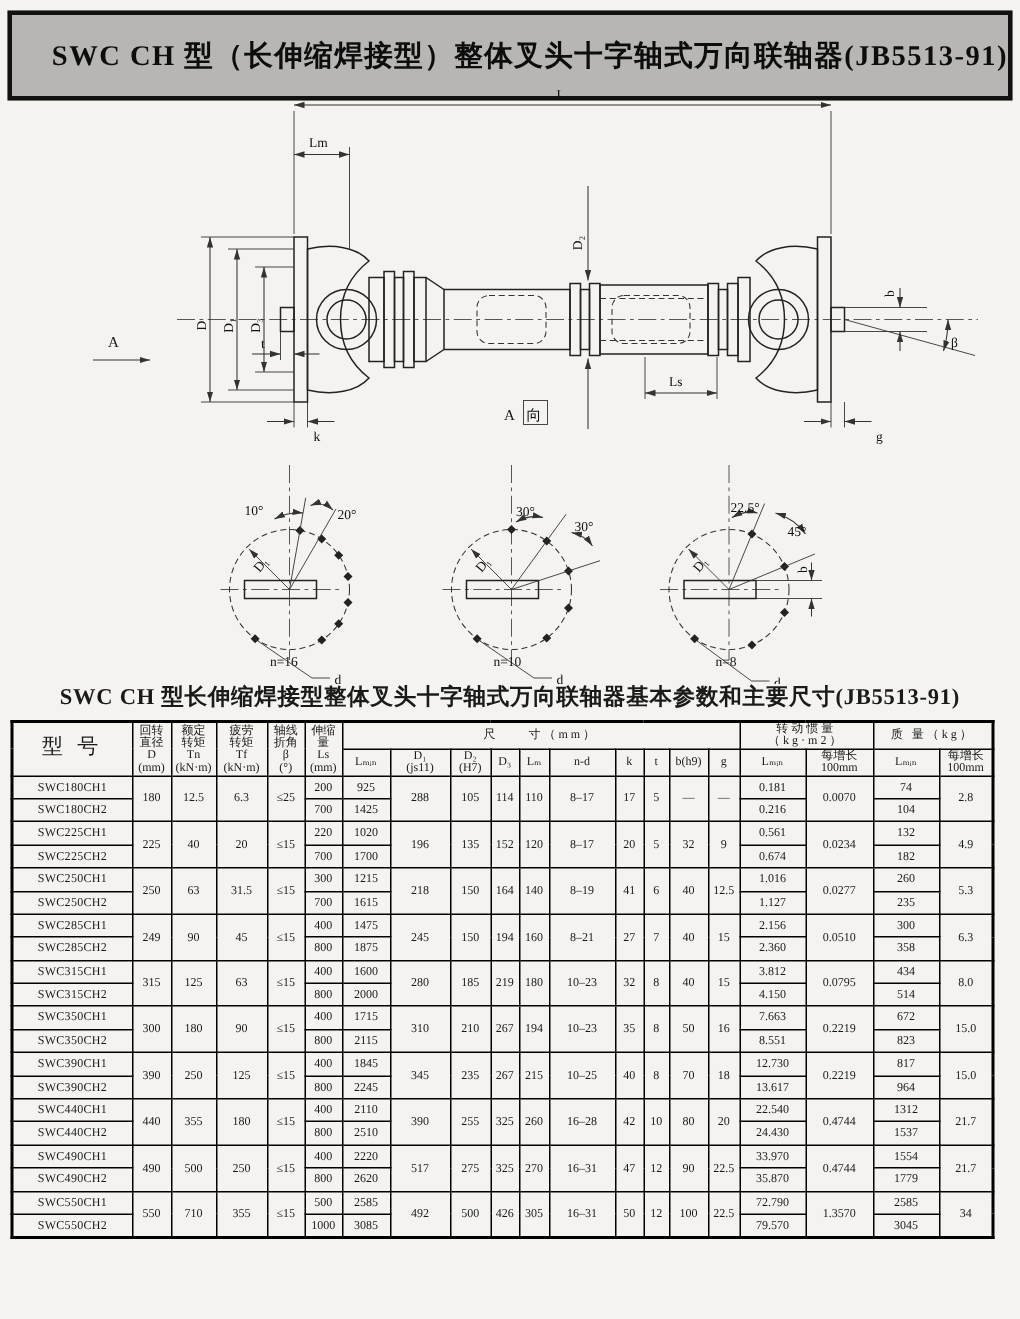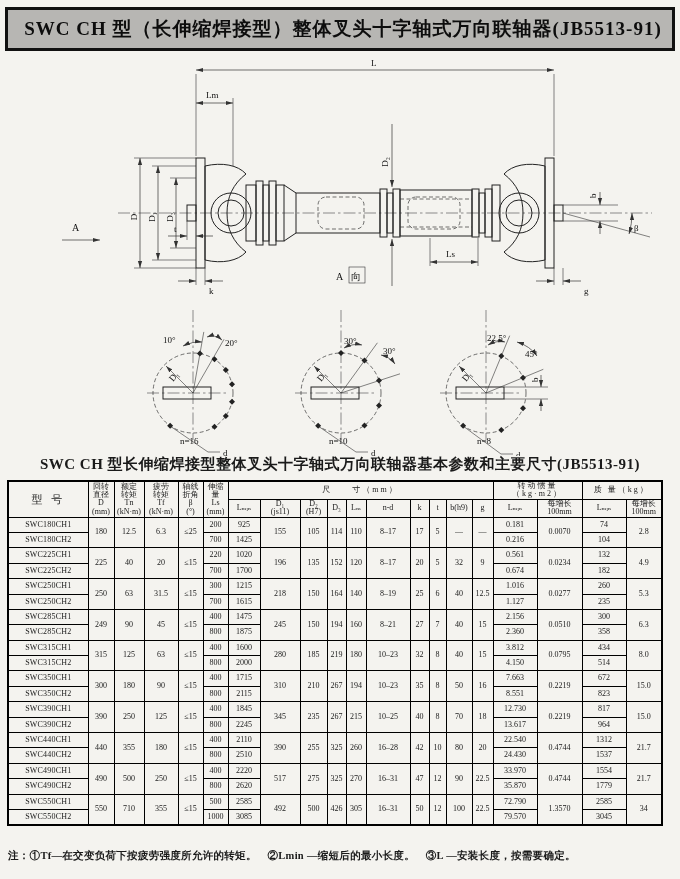--- a/index.html
+++ b/index.html
@@ -7,24 +7,24 @@
     width:680px;height:879px;
     background:#f4f3ef;
     font-family:"Liberation Serif","DejaVu Serif",serif;
     color:#1a1a1a;
     position:relative;
     overflow:hidden;
   }
   .page{position:absolute;inset:0;}
   
   .title-bar{
-    position:absolute;left:5px;top:7px;right:5px;height:44px;
+    position:absolute;left:5px;top:7px;right:5px;height:60px;
     background:#b7b6b3;
     border:3px solid #111;
-    display:flex;align-items:center;justify-content:center;
+    display:flex;align-items:center;justify-content:flex-end;
     padding-left:6px;box-sizing:border-box;
   }
   .title-bar span{
     font-size:19px;font-weight:bold;letter-spacing:1px;
     font-family:"Liberation Serif","DejaVu Serif",serif;
     color:#0d0d0d;white-space:nowrap;
   }
   
   .drawing{position:absolute;left:0;top:54px;width:680px;height:402px;}
   .ln{stroke:#222;stroke-width:1;fill:none;}
@@ -286,21 +286,21 @@
         <col style="width:17px">
         <col style="width:26px">
         <col style="width:21px">
       <col style="width:44px">
         <col style="width:45px">
         <col style="width:44px">
         <col style="width:36px">
     </colgroup>
     <thead>
       <tr>
-        <th rowspan="2" style="font-size:11px;letter-spacing:3px;">型  号</th>
+        <th rowspan="2" style="font-size:14px;letter-spacing:3px;">型  号</th>
         <th rowspan="2">回转
 直径
 D
 (mm)</th>
         <th rowspan="2">额定
 转矩
 Tn
 (kN·m)</th>
         <th rowspan="2">疲劳
 转矩
@@ -341,21 +341,21 @@
     </thead>
     <tbody>
         <tr>
           <td class="model">SWC180CH1</td>
           <td rowspan="2">180</td>
           <td rowspan="2">12.5</td>
           <td rowspan="2">6.3</td>
           <td rowspan="2">≤25</td>
           <td>200</td>
           <td>925</td>
-          <td rowspan="2">155</td>
+          <td rowspan="2">288</td>
           <td rowspan="2">105</td>
           <td rowspan="2">114</td>
           <td rowspan="2">110</td>
           <td rowspan="2">8–17</td>
           <td rowspan="2">17</td>
           <td rowspan="2">5</td>
           <td rowspan="2">—</td>
           <td rowspan="2">—</td>
           <td>0.181</td>
           <td rowspan="2">0.0070</td>
@@ -404,21 +404,21 @@
           <td rowspan="2">63</td>
           <td rowspan="2">31.5</td>
           <td rowspan="2">≤15</td>
           <td>300</td>
           <td>1215</td>
           <td rowspan="2">218</td>
           <td rowspan="2">150</td>
           <td rowspan="2">164</td>
           <td rowspan="2">140</td>
           <td rowspan="2">8–19</td>
-          <td rowspan="2">25</td>
+          <td rowspan="2">41</td>
           <td rowspan="2">6</td>
           <td rowspan="2">40</td>
           <td rowspan="2">12.5</td>
           <td>1.016</td>
           <td rowspan="2">0.0277</td>
           <td>260</td>
           <td rowspan="2">5.3</td>
         </tr>
         <tr>
           <td class="model">SWC250CH2</td>
@@ -626,15 +626,14 @@
         <tr>
           <td class="model">SWC550CH2</td>
           <td>1000</td>
           <td>3085</td>
           <td>79.570</td>
           <td>3045</td>
         </tr>
       </tbody>
   </table>
 
-  <div class="footnote">注：①Tf—在交变负荷下按疲劳强度所允许的转矩。　②Lmin —缩短后的最小长度。　③L —安装长度，按需要确定。</div>
 
 </div>
 
 </body></html>

